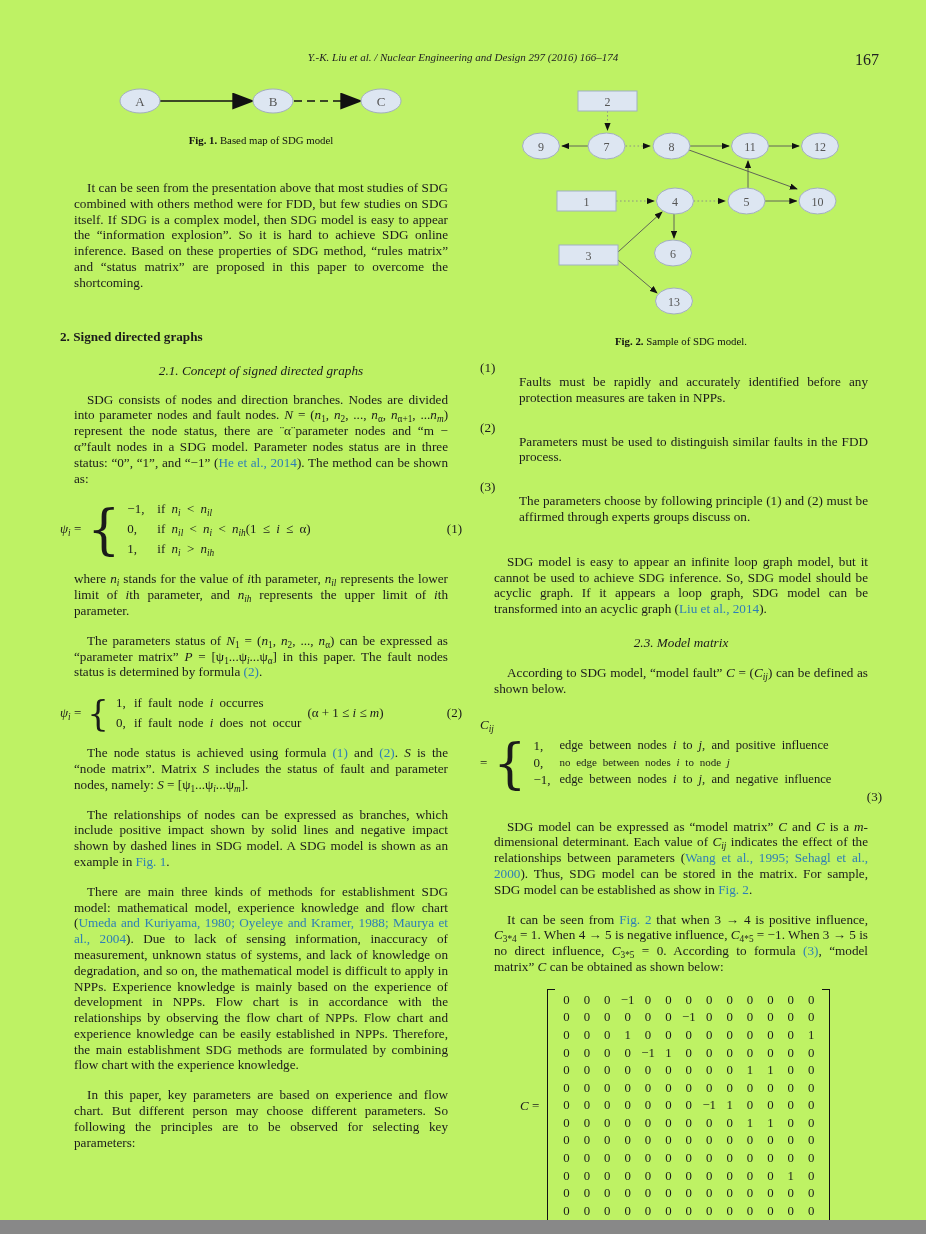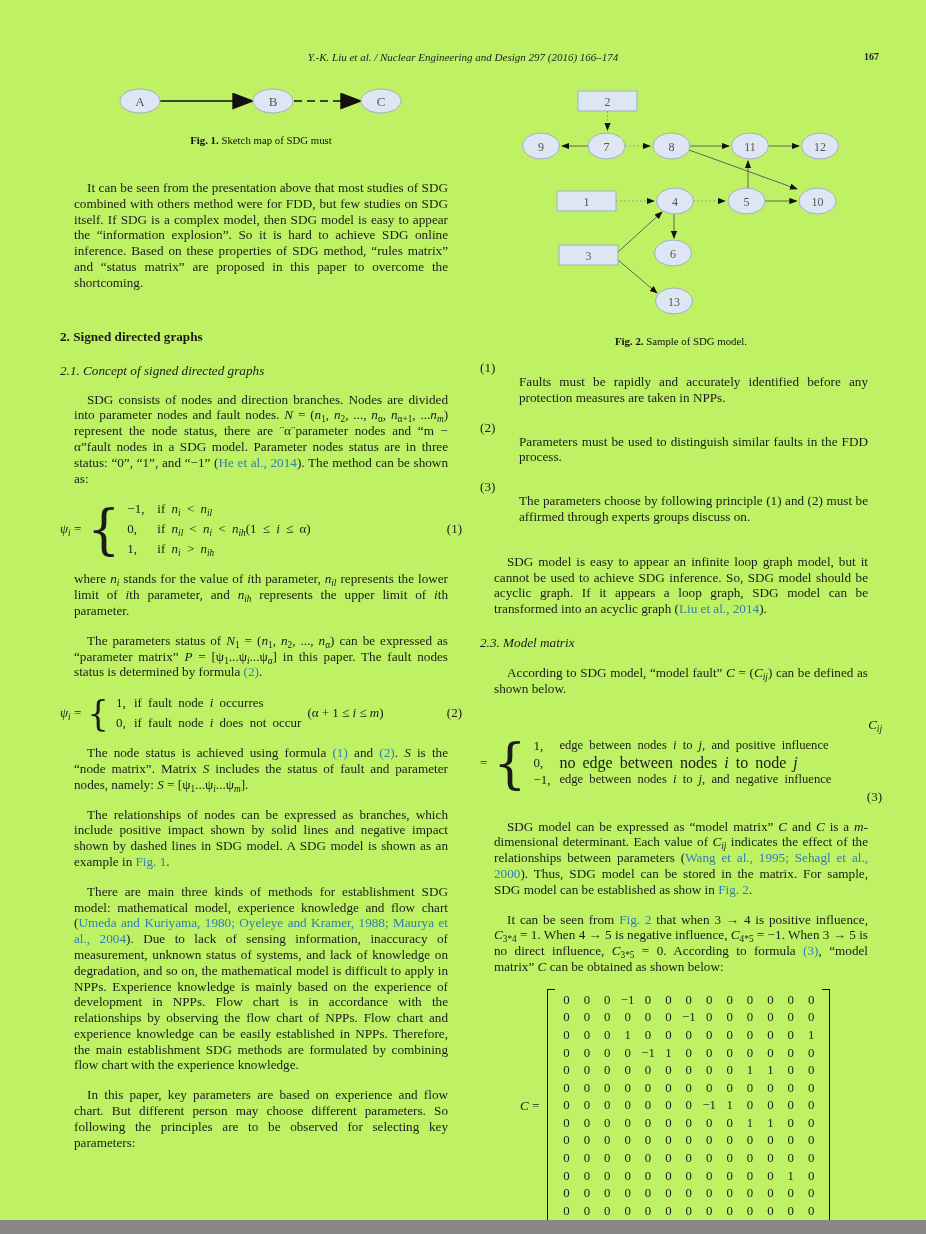--- a/index.html
+++ b/index.html
@@ -1,29 +1,29 @@
 <!DOCTYPE html>
 <html><head>
 <meta charset="utf-8">
 <style>
   html,body{margin:0;padding:0;background:#888;}
   .page{position:relative;width:926px;height:1220px;background:#bef264;margin:0 auto;
         font-family:"Liberation Serif",serif;color:#1b1b1b;overflow:hidden;}
   .hdr{position:absolute;top:51px;left:0;width:100%;text-align:center;
        font-style:italic;font-size:11px;color:#222;}
-  .pgnum{position:absolute;top:51px;right:47px;font-size:10px;color:#222;font-weight:bold;}
+  .pgnum{position:absolute;top:51px;right:47px;font-size:16px;color:#222;}
   .col{position:absolute;width:402px;}
   p{margin:14px;font-size:13.2px;line-height:15.8px;text-align:justify;}
   .ind{text-indent:13px;}
   .it{font-style:italic;}
   .bd{font-weight:bold;}
   .sub{font-size:9.3px;vertical-align:-3px;line-height:0;}
   .ref-link{color:#2f7eb6;}
   .sec-h{font-size:13.2px;font-weight:bold;margin:38px 0 0 0;text-align:left;}
-  .sub-h{font-size:13.2px;font-style:italic;margin:18px 0 0 0;text-align:left;}
+  .sub-h{font-size:13.2px;font-style:italic;margin:18px 0 0 0;text-align:center;}
   .figcap{font-size:10.8px;text-align:center;color:#111;}
   
   .formula{display:flex;align-items:center;margin:13px 0 10px 0;font-size:13px;}
   .f-lhs{margin-right:6px;white-space:nowrap;}
   .f-brace{font-family:"DejaVu Serif",serif;font-weight:400;color:#1b1b1b;line-height:1;
            transform:scaleY(1.05);margin-right:7px;}
   .f-brace.h3{font-size:52px;}
   .f-brace.h2{font-size:34px;}
   .f-cases{display:flex;flex-direction:column;gap:3px;}
   .f-case{display:flex;line-height:17px;}
@@ -63,21 +63,21 @@
       </defs>
       <line x1="100" y1="19" x2="191" y2="19" stroke="#111" stroke-width="1.7" marker-end="url(#arrB)"></line>
       <line x1="234" y1="19" x2="299" y2="19" stroke="#111" stroke-width="1.7" stroke-dasharray="8,5" marker-end="url(#arrB)"></line>
       <ellipse cx="80" cy="19" rx="20" ry="12" fill="#dde6f2" stroke="#a3aec0"></ellipse>
       <ellipse cx="213" cy="19" rx="20" ry="12" fill="#dde6f2" stroke="#a3aec0"></ellipse>
       <ellipse cx="321" cy="19" rx="20" ry="12" fill="#dde6f2" stroke="#a3aec0"></ellipse>
       <text x="80" y="23.5" text-anchor="middle" font-size="13" fill="#555">A</text>
       <text x="213" y="23.5" text-anchor="middle" font-size="13" fill="#555">B</text>
       <text x="321" y="23.5" text-anchor="middle" font-size="13" fill="#555">C</text>
     </svg>
-    <div class="figcap" style="margin-top:6px;"><span class="bd">Fig. 1.</span><span>  Sketch map of SDG must</span></div>
+    <div class="figcap" style="margin-top:6px;"><span class="bd">Fig. 1.</span><span>  Based map of SDG model</span></div>
   </div>
 
   <div class="col" style="left:60px;top:166px;">
 
     <p class="ind"><span>It can be seen from the presentation above that most studies of SDG combined with others method were for FDD, but few studies on SDG itself. If SDG is a complex model, then SDG model is easy to appear the “information explosion”. So it is hard to achieve SDG online inference. Based on these properties of SDG method, “rules matrix” and “status matrix” are proposed in this paper to overcome the shortcoming.</span></p>
 
     <div class="sec-h">2.  Signed directed graphs</div>
     <div class="sub-h">2.1.  Concept of signed directed graphs</div>
 
     <p class="ind" style="margin-top:13px;"><span>SDG consists of nodes and direction branches. Nodes are divided into parameter nodes and fault nodes. </span><span class="it">N</span><span> = (</span><span class="it">n</span><span class="sub">1</span><span>, </span><span class="it">n</span><span class="sub">2</span><span>, ..., </span><span class="it">n</span><span class="sub">α</span><span>, </span><span class="it">n</span><span class="sub">α+1</span><span>, ...</span><span class="it">n</span><span class="it sub">m</span><span>) represent the node status, there are ¨α¨parameter nodes and “m − α”fault nodes in a SDG model. Parameter nodes status are in three status: “0”, “1”, and “−1” (</span><span class="ref-link">He et al., 2014</span><span>). The method can be shown as:</span></p>
@@ -199,32 +199,32 @@
       <p class="t">The parameters choose by following principle (1) and (2) must be affirmed through experts groups discuss on.</p>
     </div>
 
     <p class="ind" style="margin-top:15px;"><span>SDG model is easy to appear an infinite loop graph model, but it cannot be used to achieve SDG inference. So, SDG model should be acyclic graph. If it appears a loop graph, SDG model can be transformed into an acyclic graph (</span><span class="ref-link">Liu et al., 2014</span><span>).</span></p>
 
     <div class="sub-h" style="">2.3.  Model matrix</div>
 
     <p class="ind" style="margin-top:14px;"><span>According to SDG model, “model fault” </span><span class="it">C</span><span> = (</span><span class="it">C</span><span class="it sub">ij</span><span>) can be defined as shown below.</span></p>
 
     <div style="margin-top:20px;">
-      <div style="font-size:13px;text-align:right;"><span class="it">C</span><span class="it sub">ij</span></div>
+      <div style="font-size:13px;"><span class="it">C</span><span class="it sub">ij</span></div>
       <div class="formula" style="margin:4px 0 0 0;">
         <span class="f-lhs">=</span>
         <span class="f-brace h3">{</span>
         <span class="f-cases" style="gap:0;">
           <span class="f-case">
               <span class="f-val" style="width:26px;">1,</span>
               <span class="f-cond" style="font-size:12.6px;"><span>edge  between  nodes  </span><span class="it">i</span><span>  to  </span><span class="it">j</span><span>,  and  positive  influence</span></span>
             </span>
           <span class="f-case">
               <span class="f-val" style="width:26px;">0,</span>
-              <span class="f-cond" style="font-size:16px;font-family:Liberation Serif, serif;"><span>no  edge  between  nodes  </span><span class="it">i</span><span>  to  node  </span><span class="it">j</span></span>
+              <span class="f-cond" style="font-size:11px;font-family:Liberation Serif, serif;"><span>no  edge  between  nodes  </span><span class="it">i</span><span>  to  node  </span><span class="it">j</span></span>
             </span>
           <span class="f-case">
               <span class="f-val" style="width:26px;">−1,</span>
               <span class="f-cond" style="font-size:12.6px;"><span>edge  between  nodes  </span><span class="it">i</span><span>  to  </span><span class="it">j</span><span>,  and  negative  influence</span></span>
             </span>
         </span>
       </div>
       <div style="text-align:right;font-size:13px;">(3)</div>
     </div>
 

